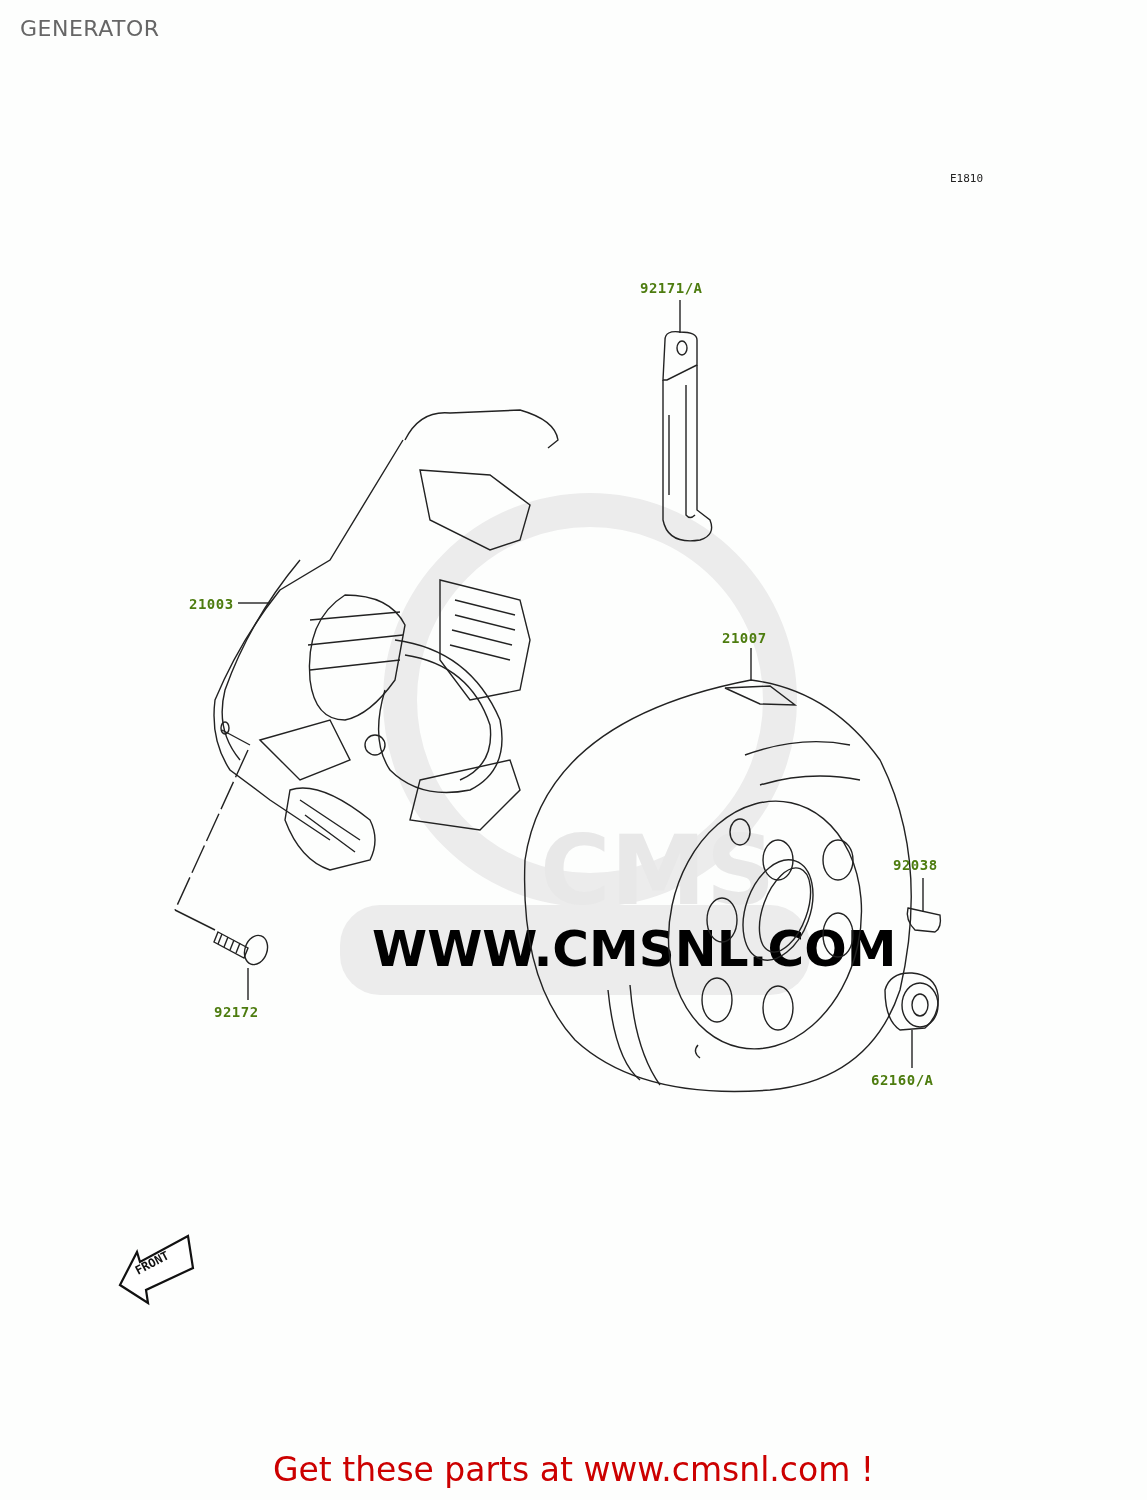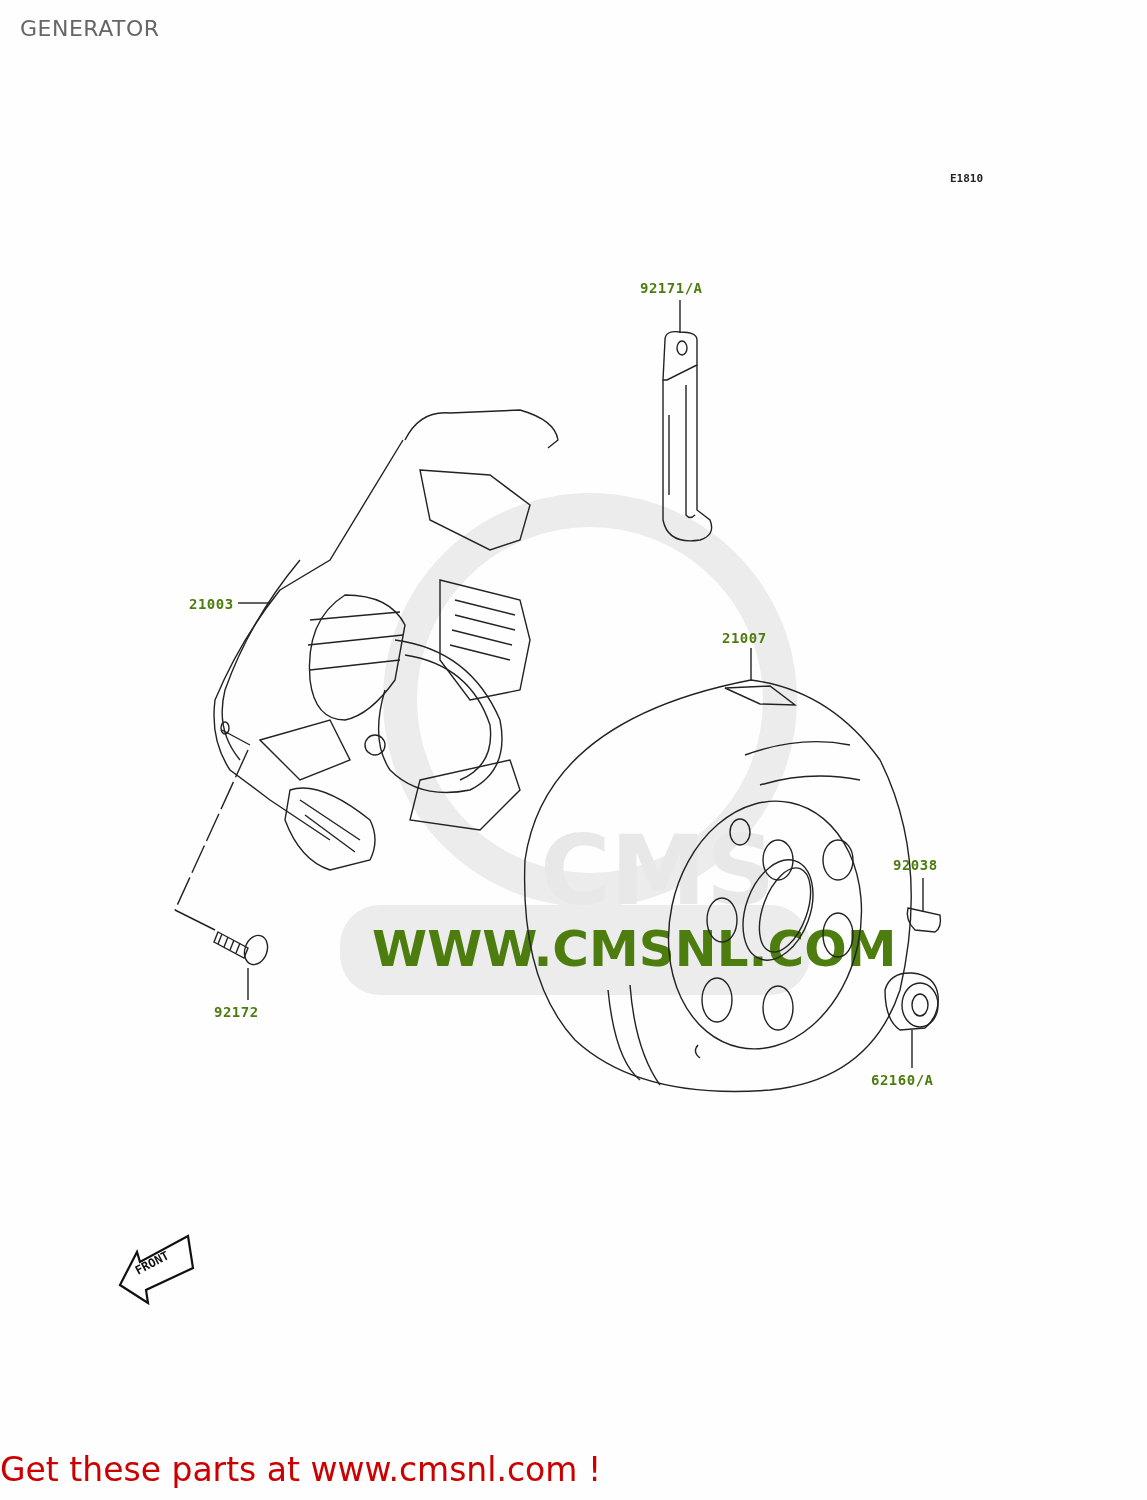--- a/index.html
+++ b/index.html
@@ -1,36 +1,36 @@
 <!DOCTYPE html>
 <html><head>
 <meta charset="utf-8">
 <style>
   html, body { margin: 0; padding: 0; background: #fdfefd; }
   body { width: 1147px; height: 1500px; position: relative; overflow: hidden; font-family: "DejaVu Sans", sans-serif; }
   .title { position: absolute; left: 20px; top: 16px; font-size: 22px; color: #666; letter-spacing: 0.5px; }
-  .code { position: absolute; left: 950px; top: 172px; font-family: "DejaVu Sans Mono", monospace; font-weight: bold; font-size: 11px; color: #222; }
+  .code { position: absolute; left: 950px; top: 172px; font-family: "DejaVu Sans Mono", monospace; font-weight: normal; font-size: 11px; color: #222; }
   .callout { position: absolute; font-family: "DejaVu Sans Mono", monospace; font-weight: bold; font-size: 14px; color: #4d7c0f; letter-spacing: 0.5px; }
-  .footer { position: absolute; left: 0; width: 1147px; top: 1450px; text-align: left; font-family: "DejaVu Sans", sans-serif; font-size: 33px; color: #cc0000; }
+  .footer { position: absolute; left: 0; width: 1147px; top: 1450px; text-align: center; font-family: "DejaVu Sans", sans-serif; font-size: 33px; color: #cc0000; }
   svg.art { position: absolute; left: 0; top: 0; }
   .wm { position: absolute; font-family: "DejaVu Sans", sans-serif; font-weight: bold; color: #e8e8e8; }
 </style>
 </head>
 <body>
 
 <div class="title">GENERATOR</div>
 <div class="code">E1810</div>
 
 <div>
   <svg class="art" width="1147" height="1500">
     <circle cx="590" cy="700" r="190" fill="none" stroke="#ececec" stroke-width="34"></circle>
     <rect x="340" y="905" width="470" height="90" rx="40" fill="#ececec"></rect>
   </svg>
   <div class="wm" style="left:540px;top:815px;font-size:96px;">CMS</div>
-  <div class="wm" style="left:372px;top:920px;font-size:50px;color:#4d7c0f;">WWW.CMSNL.COM</div>
+  <div class="wm" style="left:372px;top:920px;font-size:50px;color:#000000;">WWW.CMSNL.COM</div>
 </div>
 
 <svg class="art" width="1147" height="1500" fill="none" stroke="#222" stroke-width="1.4">
 
   <g>
     <line x1="680" y1="300" x2="680" y2="333"></line>
     <path d="M665 340 Q665 330 680 332 Q697 332 697 340 L697 365 L667 380 L663 380 Z"></path>
     <ellipse cx="682" cy="348" rx="5" ry="7"></ellipse>
     <path d="M663 380 L663 520 Q668 545 700 540 Q716 535 710 520 L697 510 L697 365"></path>
     <path d="M686 385 L686 515 Q690 520 695 515"></path>

